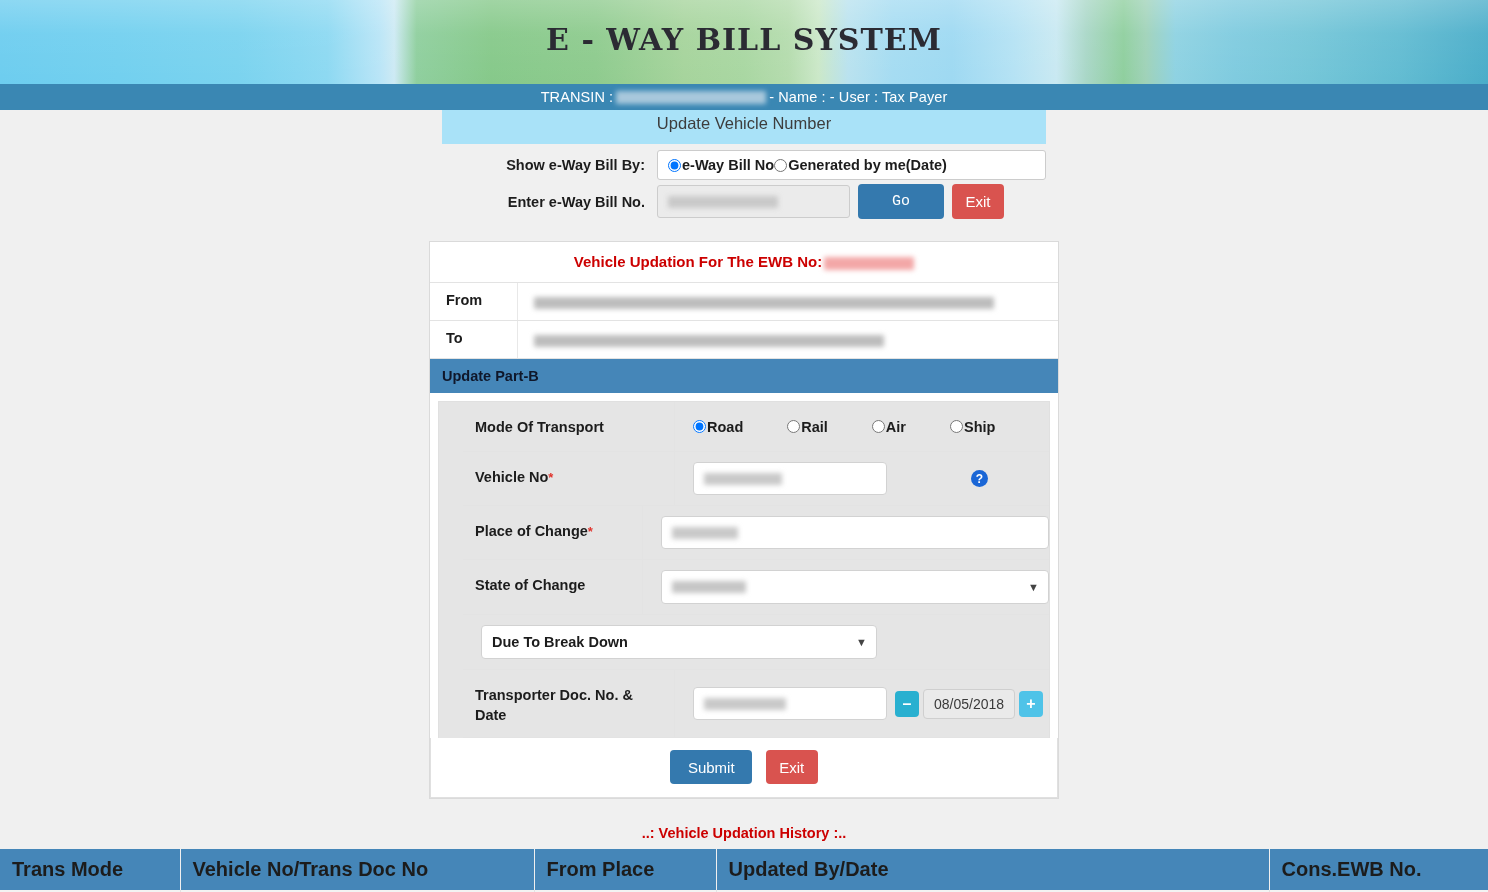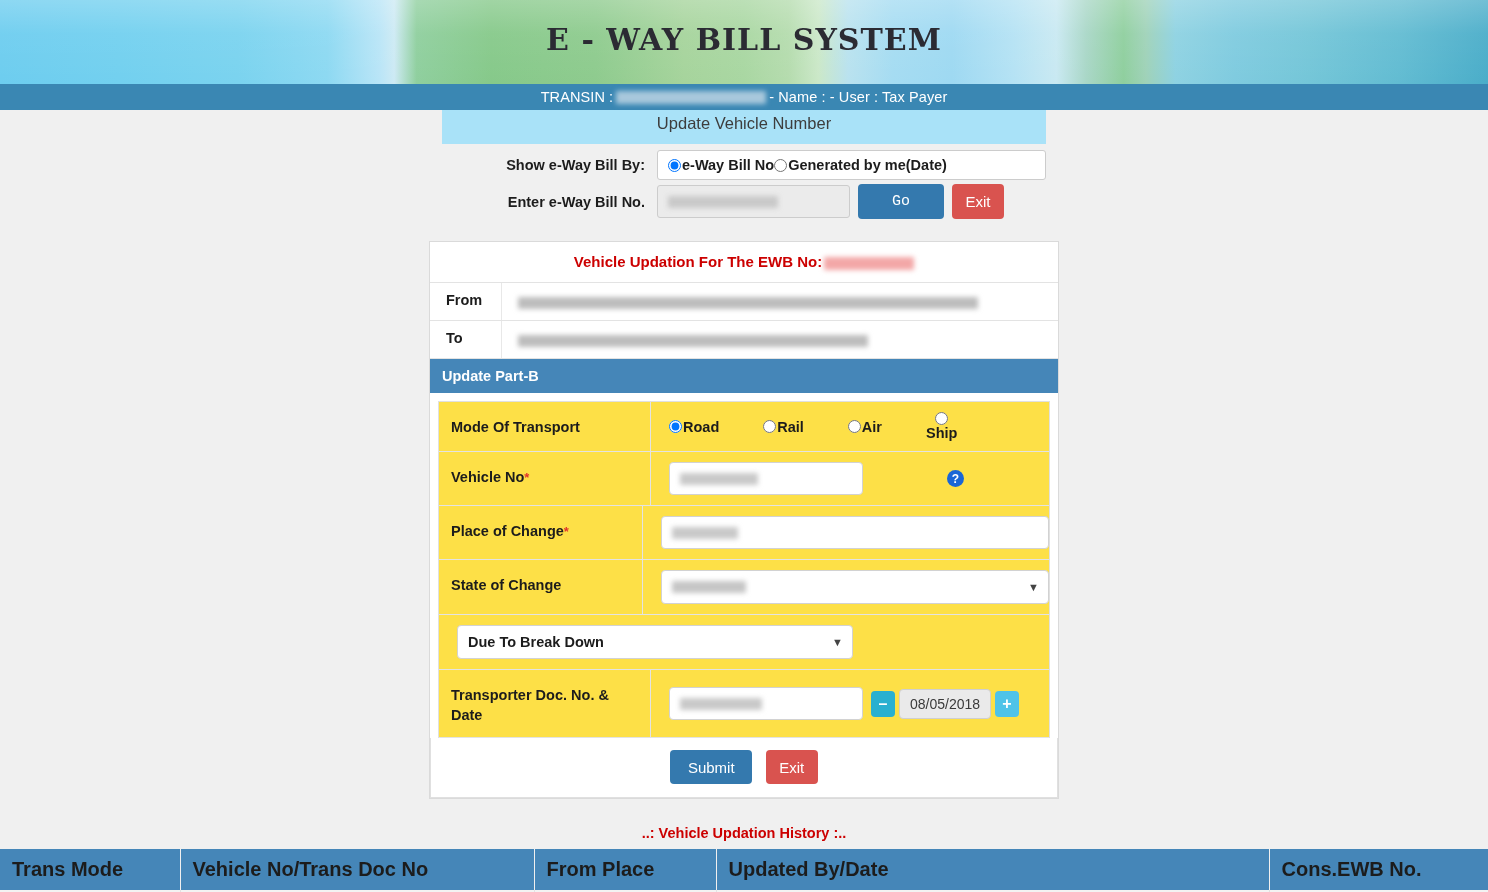--- a/index.html
+++ b/index.html
@@ -171,57 +171,57 @@
     padding: 11px 0 12px;
     font-size: 15px;
     font-weight: bold;
     color: #cc0000;
     border-bottom: 1px solid #e3e3e3;
   }
   .ewb-head .redact { background:#f3a7a7; width:90px; height:13px; margin-left:2px; }
 
   .kv-row { display: flex; border-bottom: 1px solid #e3e3e3; min-height: 37px; }
   .kv-key {
-    width: 72px;
+    width: 88px;
     padding: 9px 0 9px 16px;
     font-size: 14.5px;
     font-weight: bold;
     color: #1c1c1c;
     border-right: 1px solid #e8e8e8;
   }
   .kv-val { flex: 1; padding: 10px 0 9px 16px; }
   .kv-val .redact { height: 12px; background:#bdbdbd; }
   .w-from { width: 460px; }
   .w-to   { width: 350px; }
 
   .partb-head {
     background: #4586b8;
-    color: #ffffff;
+    color: #0f172a;
     font-size: 14.5px;
     font-weight: bold;
     padding: 9px 0 9px 12px;
   }
 
-  .form-tbl { width: 612px; margin: 8px auto 0; border: 1px solid #e0e0e0; border-bottom:none; background:#fde047; }
+  .form-tbl { width: 612px; margin: 8px auto 0; border: 1px solid #e0e0e0; border-bottom:none; background:#e5e5e5;padding-left:24px; }
   .f-row { display: flex; border-bottom: 1px solid #e3e3e3; min-height: 50px; align-items: stretch; }
   .f-label {
     width: 212px;
     padding: 15px 0 12px 12px;
     font-size: 14.5px;
     font-weight: bold;
     color: #1c1c1c;
     border-right: 1px solid #e3e3e3;
     line-height: 20px;
   }
   .req { color: #e0332c; font-size: 13px; }
   .f-field { flex: 1; padding: 10px 0 10px 18px; display: flex; align-items: center; }
 
   .radio-group { display: flex; align-items: center; gap: 0; font-size: 14.5px; font-weight: bold; color: #1c1c1c; }
   .radio-group label { display: inline-flex; align-items: center; margin-right: 44px; cursor:pointer; }
-  .radio-group label:last-child { margin-right: 0; flex-direction: column; }
+  .radio-group label:last-child { margin-right: 0; }
 
   .txt {
     border: 1px solid #d2d2d2;
     border-radius: 4px;
     background: #fff;
     height: 33px;
     position: relative;
     overflow: hidden;
   }
   .txt .redact { position:absolute; left:10px; top:10px; height:12px; background:#c9c9c9; }

